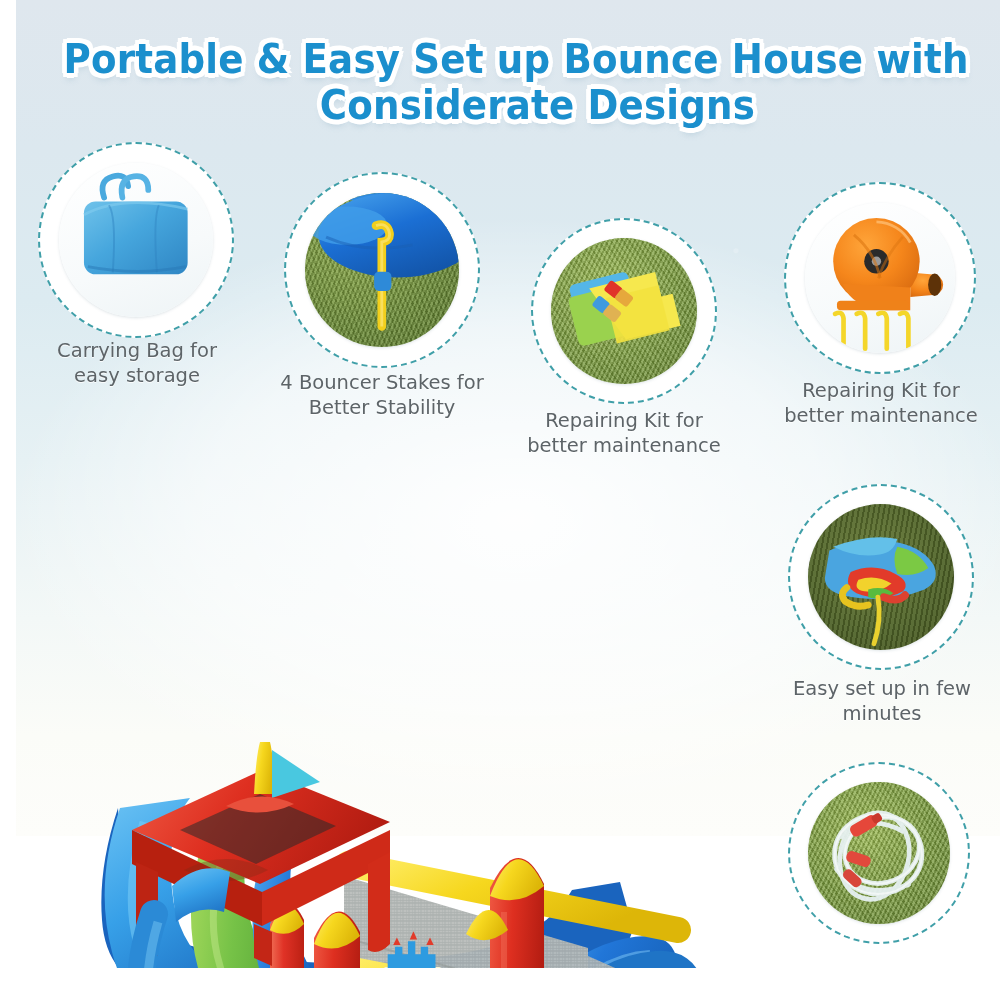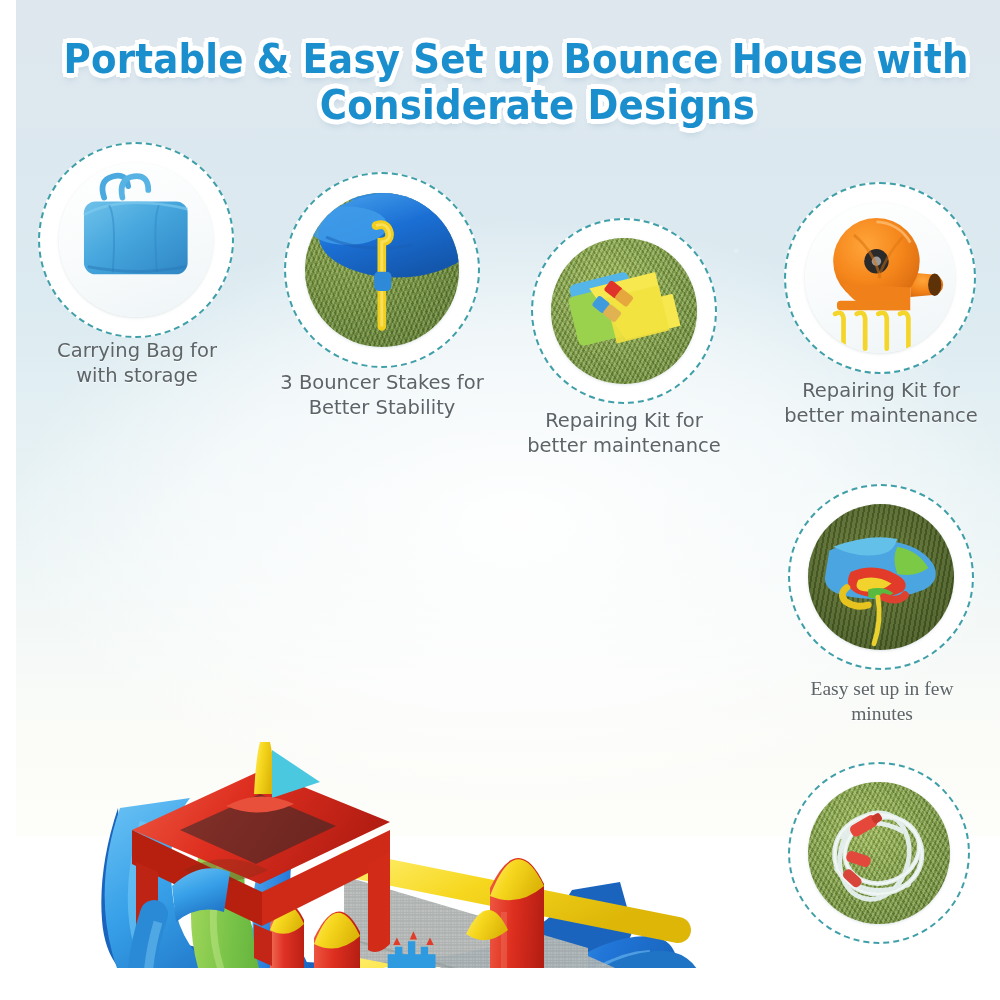--- a/index.html
+++ b/index.html
@@ -128,21 +128,21 @@
           <path d="M66 36 q-4 -20 12 -22 q15 -2 15 14" fill="none" stroke="#57b3e4" stroke-width="6" stroke-linecap="round"></path>
           <rect x="26" y="40" width="108" height="76" rx="12" fill="url(#bagG)"></rect>
           <path d="M26 54 q40 -22 108 -6" fill="none" stroke="#7fcbee" stroke-width="3" opacity=".65"></path>
           <path d="M52 44 q8 12 4 70" fill="none" stroke="#2d80be" stroke-width="2" opacity=".45"></path>
           <path d="M104 44 q-6 14 -2 70" fill="none" stroke="#2d80be" stroke-width="2" opacity=".4"></path>
           <path d="M30 108 q52 10 102 0" fill="none" stroke="#2878b6" stroke-width="3" opacity=".5"></path>
         </svg>
       </div>
     </div>
     <div class="cap" style="left:-16px;top:196px;width:230px;">Carrying Bag for
-with storage</div>
+easy storage</div>
   </div>
 
   <div class="callout" style="left:268px;top:172px;">
     <div class="circle" style="width:196px;height:196px;">
       <div class="photo">
         <div class="grass"></div>
         <svg viewBox="0 0 160 160" style="position:absolute;inset:0;width:100%;height:100%;">
           <defs>
             <linearGradient id="infl" x1="0" y1="0" x2="0.6" y2="1">
               <stop offset="0%" stop-color="#4aa6ee"></stop>
@@ -154,21 +154,21 @@
           <ellipse cx="96" cy="44" rx="82" ry="44" fill="url(#infl)"></ellipse>
           <ellipse cx="44" cy="34" rx="42" ry="20" fill="#3f9ce9" opacity=".85"></ellipse>
           <path d="M22 46 q40 18 90 8" stroke="#1a5fb4" stroke-width="3" fill="none" opacity=".5"></path>
 
           <path d="M74 34 q12 -4 14 8 q1 8 -8 9 l0 88" stroke="#f2cf1c" stroke-width="9" fill="none" stroke-linecap="round"></path>
           <path d="M74 34 q12 -4 14 8 q1 8 -8 9 l0 88" stroke="#fff0a0" stroke-width="3" fill="none" opacity=".5"></path>
           <rect x="72" y="82" width="18" height="20" rx="5" fill="#2e8ad8"></rect>
         </svg>
       </div>
     </div>
-    <div class="cap" style="left:-28px;top:198px;width:252px;">3 Bouncer Stakes for
+    <div class="cap" style="left:-28px;top:198px;width:252px;">4 Bouncer Stakes for
 Better Stability</div>
   </div>
 
   <div class="callout" style="left:515px;top:218px;">
     <div class="circle" style="width:186px;height:186px;">
       <div class="photo">
         <div class="grass bright"></div>
         <svg viewBox="0 0 150 150" style="position:absolute;inset:0;width:100%;height:100%;">
           <g transform="rotate(-14 75 75)">
             <rect x="26" y="36" width="62" height="50" rx="6" fill="#54b6e8"></rect>
@@ -235,21 +235,21 @@
           <path d="M92 44 q22 4 32 22 q-14 10 -32 6 q-6 -16 0 -28 z" fill="#7bc944"></path>
           <path d="M44 70 q24 -10 46 2 q16 8 8 18 q-22 12 -48 2 q-14 -8 -6 -22 z" fill="#e23b2a"></path>
           <path d="M52 78 q18 -6 34 4 q-12 10 -28 8 q-12 -2 -6 -12 z" fill="#f2d22c"></path>
           <path d="M62 88 q16 -4 26 4 q-12 8 -26 4 z" fill="#58bb3f"></path>
           <path d="M40 86 q-8 6 -2 14 q12 8 24 4" fill="none" stroke="#e6c31f" stroke-width="7" stroke-linecap="round"></path>
           <path d="M78 96 q14 6 22 -2" fill="none" stroke="#dd4130" stroke-width="8" stroke-linecap="round"></path>
           <path d="M72 96 q4 24 -4 48" fill="none" stroke="#ead12e" stroke-width="5" stroke-linecap="round"></path>
         </svg>
       </div>
     </div>
-    <div class="cap" style="left:-22px;top:192px;width:232px;font-family:Liberation Serif, serif;">Easy set up in few
+    <div class="cap" style="left:-22px;top:192px;width:232px;">Easy set up in few
 minutes</div>
   </div>
 
   <div class="callout" style="left:772px;top:762px;">
     <div class="circle" style="width:182px;height:182px;">
       <div class="photo">
         <div class="grass bright"></div>
         <svg viewBox="0 0 150 150" style="position:absolute;inset:0;width:100%;height:100%;">
           <g fill="none" stroke="#eaf4f7" stroke-width="5" opacity=".92" stroke-linecap="round">
             <ellipse cx="74" cy="76" rx="46" ry="42"></ellipse>

